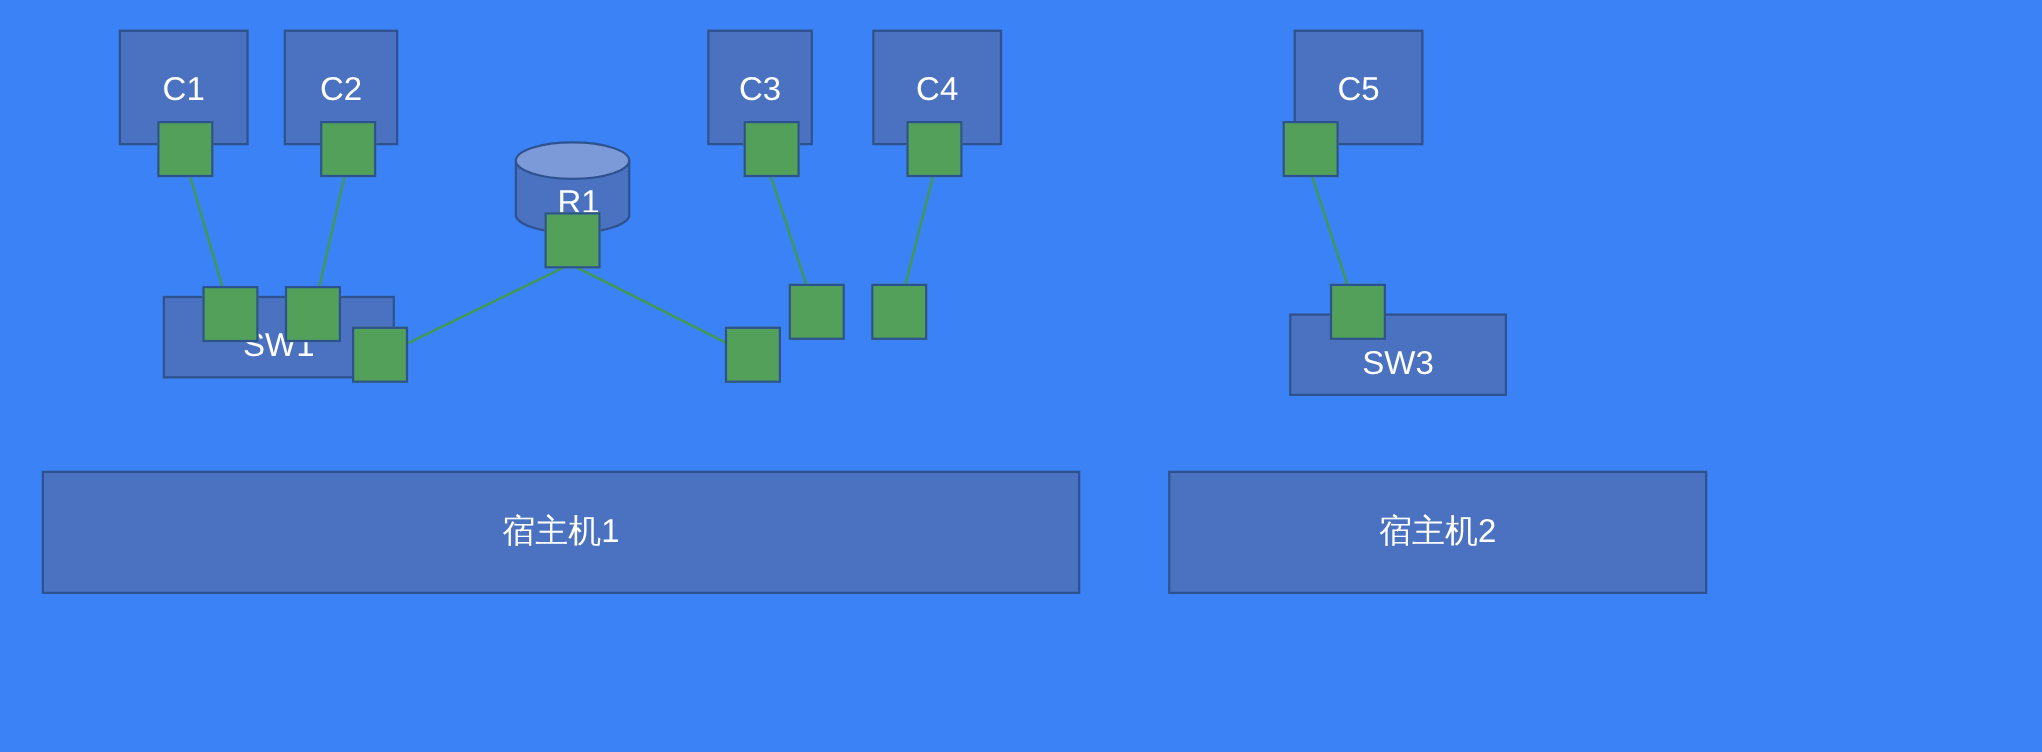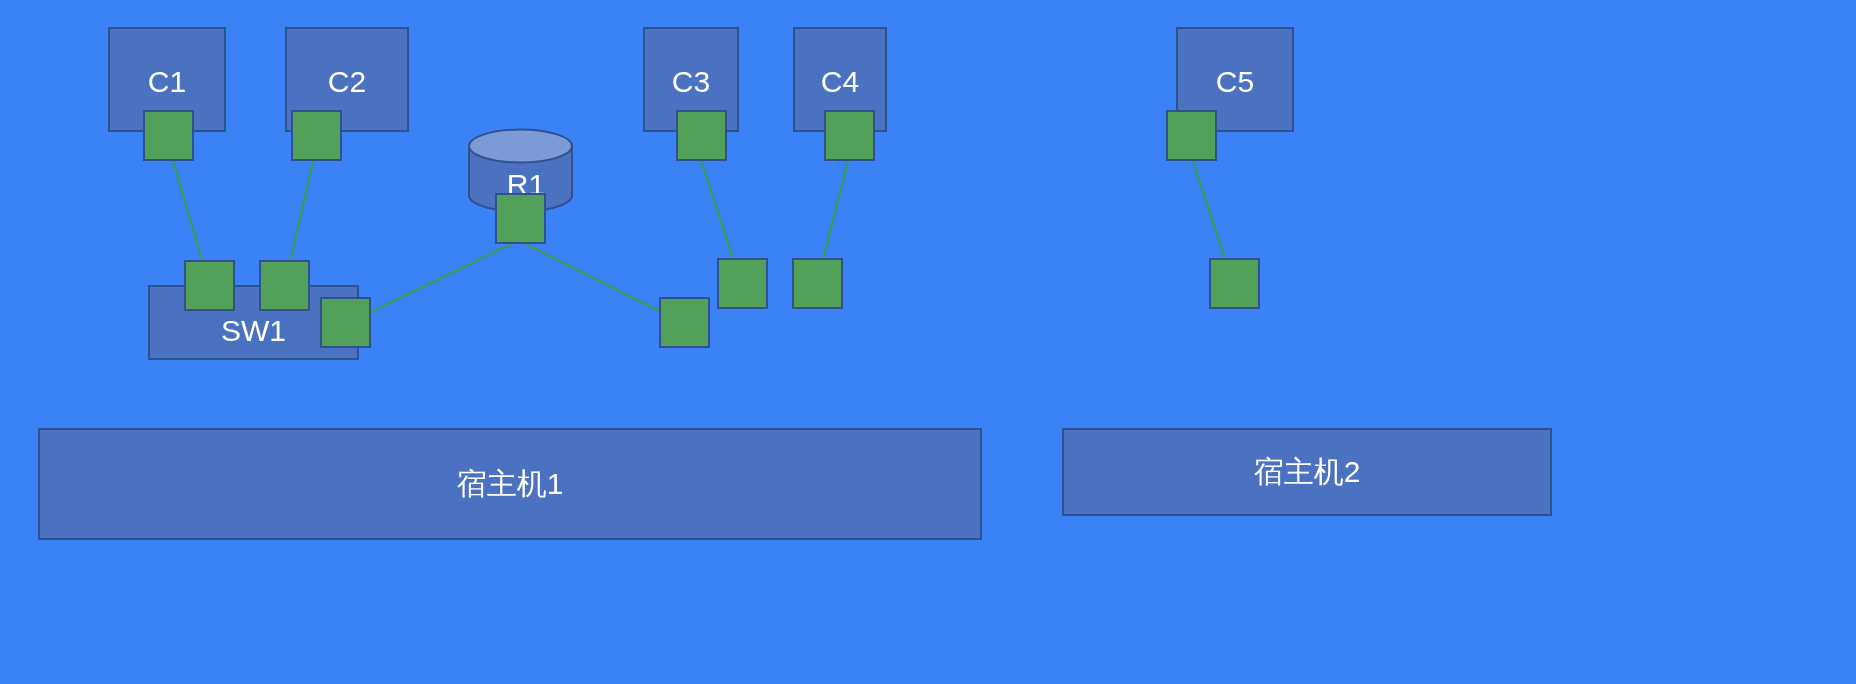--- a/index.html
+++ b/index.html
@@ -109,62 +109,65 @@
       <line x1="701" y1="161" x2="741" y2="283" stroke="#3f9a52" stroke-width="2.2"></line>
       <line x1="848" y1="161" x2="817" y2="283" stroke="#3f9a52" stroke-width="2.2"></line>
       <line x1="1193" y1="161" x2="1233" y2="283" stroke="#3f9a52" stroke-width="2.2"></line>
     </svg>
 
   <div class="node box-node container-node" style="left:108px; top:27px; width:118px; height:105px;">
     <span class="node-label">C1</span>
   </div>
   <div class="nic" style="left:143px; top:110px; width:51px; height:51px;"></div>
 
-  <div class="node box-node container-node" style="left:258px; top:27px; width:124px; height:105px;margin-left:27px;">
+  <div class="node box-node container-node" style="left:258px; top:27px; width:104px; height:105px;">
     <span class="node-label">C2</span>
   </div>
   <div class="nic" style="left:291px; top:110px; width:51px; height:51px;"></div>
 
   <div class="node box-node container-node" style="left:643px; top:27px; width:96px; height:105px;">
     <span class="node-label">C3</span>
   </div>
   <div class="nic" style="left:676px; top:110px; width:51px; height:51px;"></div>
 
-  <div class="node box-node container-node" style="left:793px; top:27px; width:94px; height:105px;">
+  <div class="node box-node container-node" style="left:793px; top:27px; width:118px; height:105px;">
     <span class="node-label">C4</span>
   </div>
   <div class="nic" style="left:824px; top:110px; width:51px; height:51px;"></div>
 
   <div class="node box-node container-node" style="left:1176px; top:27px; width:118px; height:105px;">
     <span class="node-label">C5</span>
   </div>
   <div class="nic" style="left:1166px; top:110px; width:51px; height:51px;"></div>
 
   <div class="cylinder" style="left:468px; top:128px; width:116px; height:87px;">
     <svg width="105" height="87" viewBox="0 0 105 87">
       <path d="M1,18 L1,69 A52,17 0 0 0 104,69 L104,18 Z" fill="#4a72c0" stroke="#2e528f" stroke-width="2"></path>
       <ellipse cx="52.5" cy="18" rx="51.5" ry="16.5" fill="#7d9ad8" stroke="#2e528f" stroke-width="2"></ellipse>
     </svg>
     <span class="node-label">R1</span>
   </div>
   <div class="nic" style="left:495px; top:193px; width:51px; height:51px;"></div>
 
-  <div class="node box-node switch-node" style="left:148px; top:285px; width:211px; height:75px;">
+  <div class="node box-node switch-node" style="left:148px; top:269px; width:211px; height:75px;">
     <span class="node-label">SW1</span>
   </div>
   <div class="nic" style="left:184px; top:260px; width:51px; height:51px;"></div>
   <div class="nic" style="left:259px; top:260px; width:51px; height:51px;"></div>
   <div class="nic" style="left:320px; top:297px; width:51px; height:51px;"></div>
 
   <div class="nic" style="left:659px; top:297px; width:51px; height:51px;"></div>
   <div class="nic" style="left:717px; top:258px; width:51px; height:51px;"></div>
   <div class="nic" style="left:792px; top:258px; width:51px; height:51px;"></div>
 
+  <div class="node box-node switch-node" style="left:1172px; top:285px; width:198px; height:75px;">
+    <span class="node-label">SW3</span>
+  </div>
   <div class="nic" style="left:1209px; top:258px; width:51px; height:51px;"></div>
 
   <div class="node host-node" style="left:38px; top:428px; width:944px; height:112px;">
     <span class="node-label">宿主机1</span>
   </div>
-  <div class="node host-node" style="left:1062px; top:428px; width:490px; height:88px;">
+  <div class="node host-node" style="left:1062px; top:428px; width:490px; height:112px;">
     <span class="node-label">宿主机2</span>
   </div>
 
 </div>
 
 </body></html>

